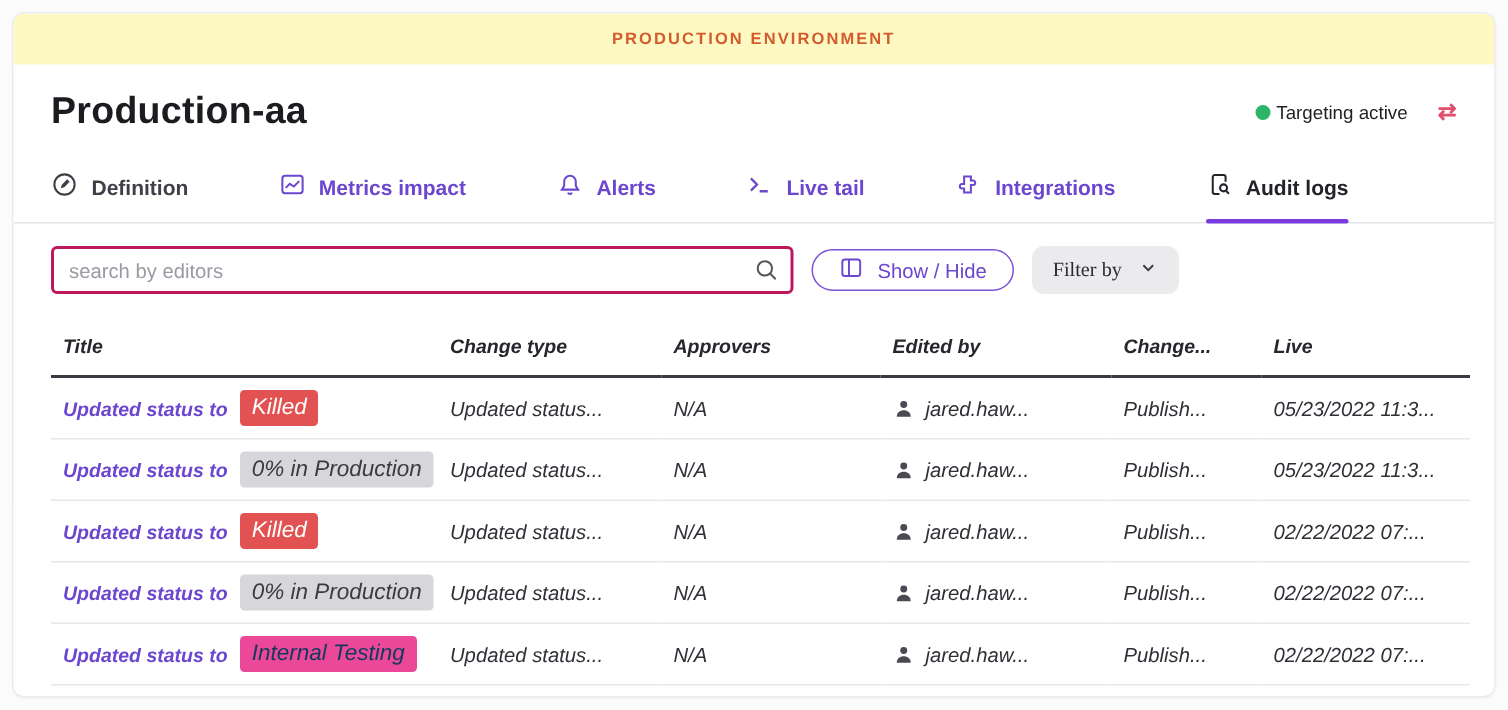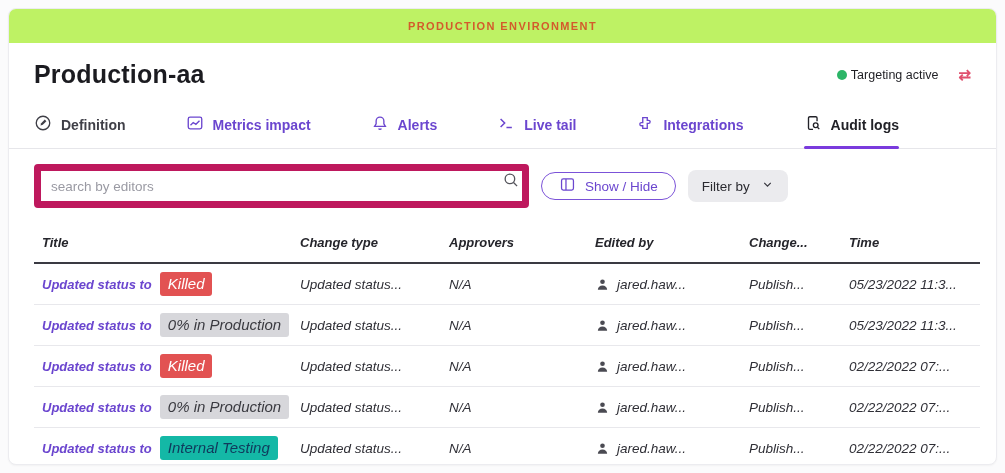--- a/index.html
+++ b/index.html
@@ -14,21 +14,21 @@
   .card {
     position:absolute; left:8px; top:8px; right:8px; bottom:8px;
     background:#ffffff;
     border:1px solid #ececf0;
     border-radius:8px;
     overflow:hidden;
     box-shadow:0 1px 2px rgba(0,0,0,.04);
   }
   .banner {
     height:34px;
-    background:#bef264;
+    background:#fef9c3;
     display:flex; align-items:center; justify-content:center;
     color:#d35b2c;
     font-size:11px; font-weight:700;
     letter-spacing:1.4px;
   }
   .header-row {
     display:flex; align-items:center; justify-content:space-between;
     padding:17px 25px 10px 25px;
   }
   .page-title {
@@ -57,22 +57,22 @@
   .tab.active { color:#222228; }
   .tab.active::after {
     content:""; position:absolute; left:0; right:0; bottom:-1px;
     height:3px; background:#7a3bdd; border-radius:2px;
   }
   .tab svg { width:18px; height:18px; flex:none; }
 
   .controls { display:flex; align-items:center; gap:12px; padding:15px 25px 13px 25px; }
   .search-wrap { position:relative; width:495px; }
   .search-input {
-    width:100%; height:44px;
-    border:7px solid #be185d; border-radius:4px;
+    width:100%; height:32px;
+    border:2px solid #be185d; border-radius:4px;
     padding:0 34px 0 10px;
     font-size:13.5px; color:#333;
     font-family:"Liberation Sans", sans-serif;
     outline:none; background:#fff;
   }
   .search-input::placeholder { color:#9a9aa3; }
   .search-icon { position:absolute; right:9px; top:7px; }
 
   .btn-showhide {
     display:flex; align-items:center; gap:9px;
@@ -80,21 +80,21 @@
     border:1px solid #7b52d8; border-radius:16px;
     background:#fff; color:#6b46cf;
     font-size:13.5px; font-family:"Liberation Sans", sans-serif;
     cursor:pointer;
   }
   .btn-filter {
     display:flex; align-items:center; gap:11px;
     height:32px; padding:0 14px;
     background:#ebebee; border:none; border-radius:8px;
     font-size:13.5px; color:#2a2a30;
-    font-family:Liberation Sans, sans-serif;
+    font-family:Liberation Serif, serif;
     cursor:pointer;
   }
 
   .table-wrap { padding:2px 16px 0 25px; }
   table { width:100%; border-collapse:collapse; table-layout:fixed;font-style:italic; }
   th {
     text-align:left;
     font-size:13px; font-weight:700; color:#26262c;
     padding:12px 8px;
     border-bottom:2px solid #3a3a42;
@@ -107,21 +107,21 @@
     white-space:nowrap; overflow:hidden;
     height:37px;
   }
   .title-cell { display:flex; align-items:center; gap:8px; }
   .title-link { color:#6b46cf; font-weight:700; font-size:13px; cursor:pointer; }
   .badge {
     font-size:15px; padding:3px 8px; border-radius:3px; white-space:nowrap; line-height:1.2;
   }
   .badge[data-variant="red"]  { background:#e25252; color:#ffffff; }
   .badge[data-variant="gray"] { background:#d7d7db; color:#3a3a40; }
-  .badge[data-variant="blue"] { background:#14b8a6; color:#10395c; }
+  .badge[data-variant="blue"] { background:#ec4899; color:#10395c; }
   .edited-cell { display:flex; align-items:center; gap:7px; }
   .person-icon svg { display:block; }
 </style>
 </head>
 <body>
 
 <div class="card">
 
   <div class="banner">
     <span>PRODUCTION ENVIRONMENT</span>
@@ -236,21 +236,21 @@
           <col style="width:100px">
           <col>
       </colgroup>
       <thead>
         <tr>
           <th>Title</th>
           <th>Change type</th>
           <th>Approvers</th>
           <th>Edited by</th>
           <th>Change...</th>
-          <th>Time</th>
+          <th>Live</th>
         </tr>
       </thead>
       <tbody>
 
         <tr>
           <td>
               <span class="title-cell">
             <span class="title-link">Updated status to</span>
             <span class="badge" data-variant="red">Killed</span>
           </span>

